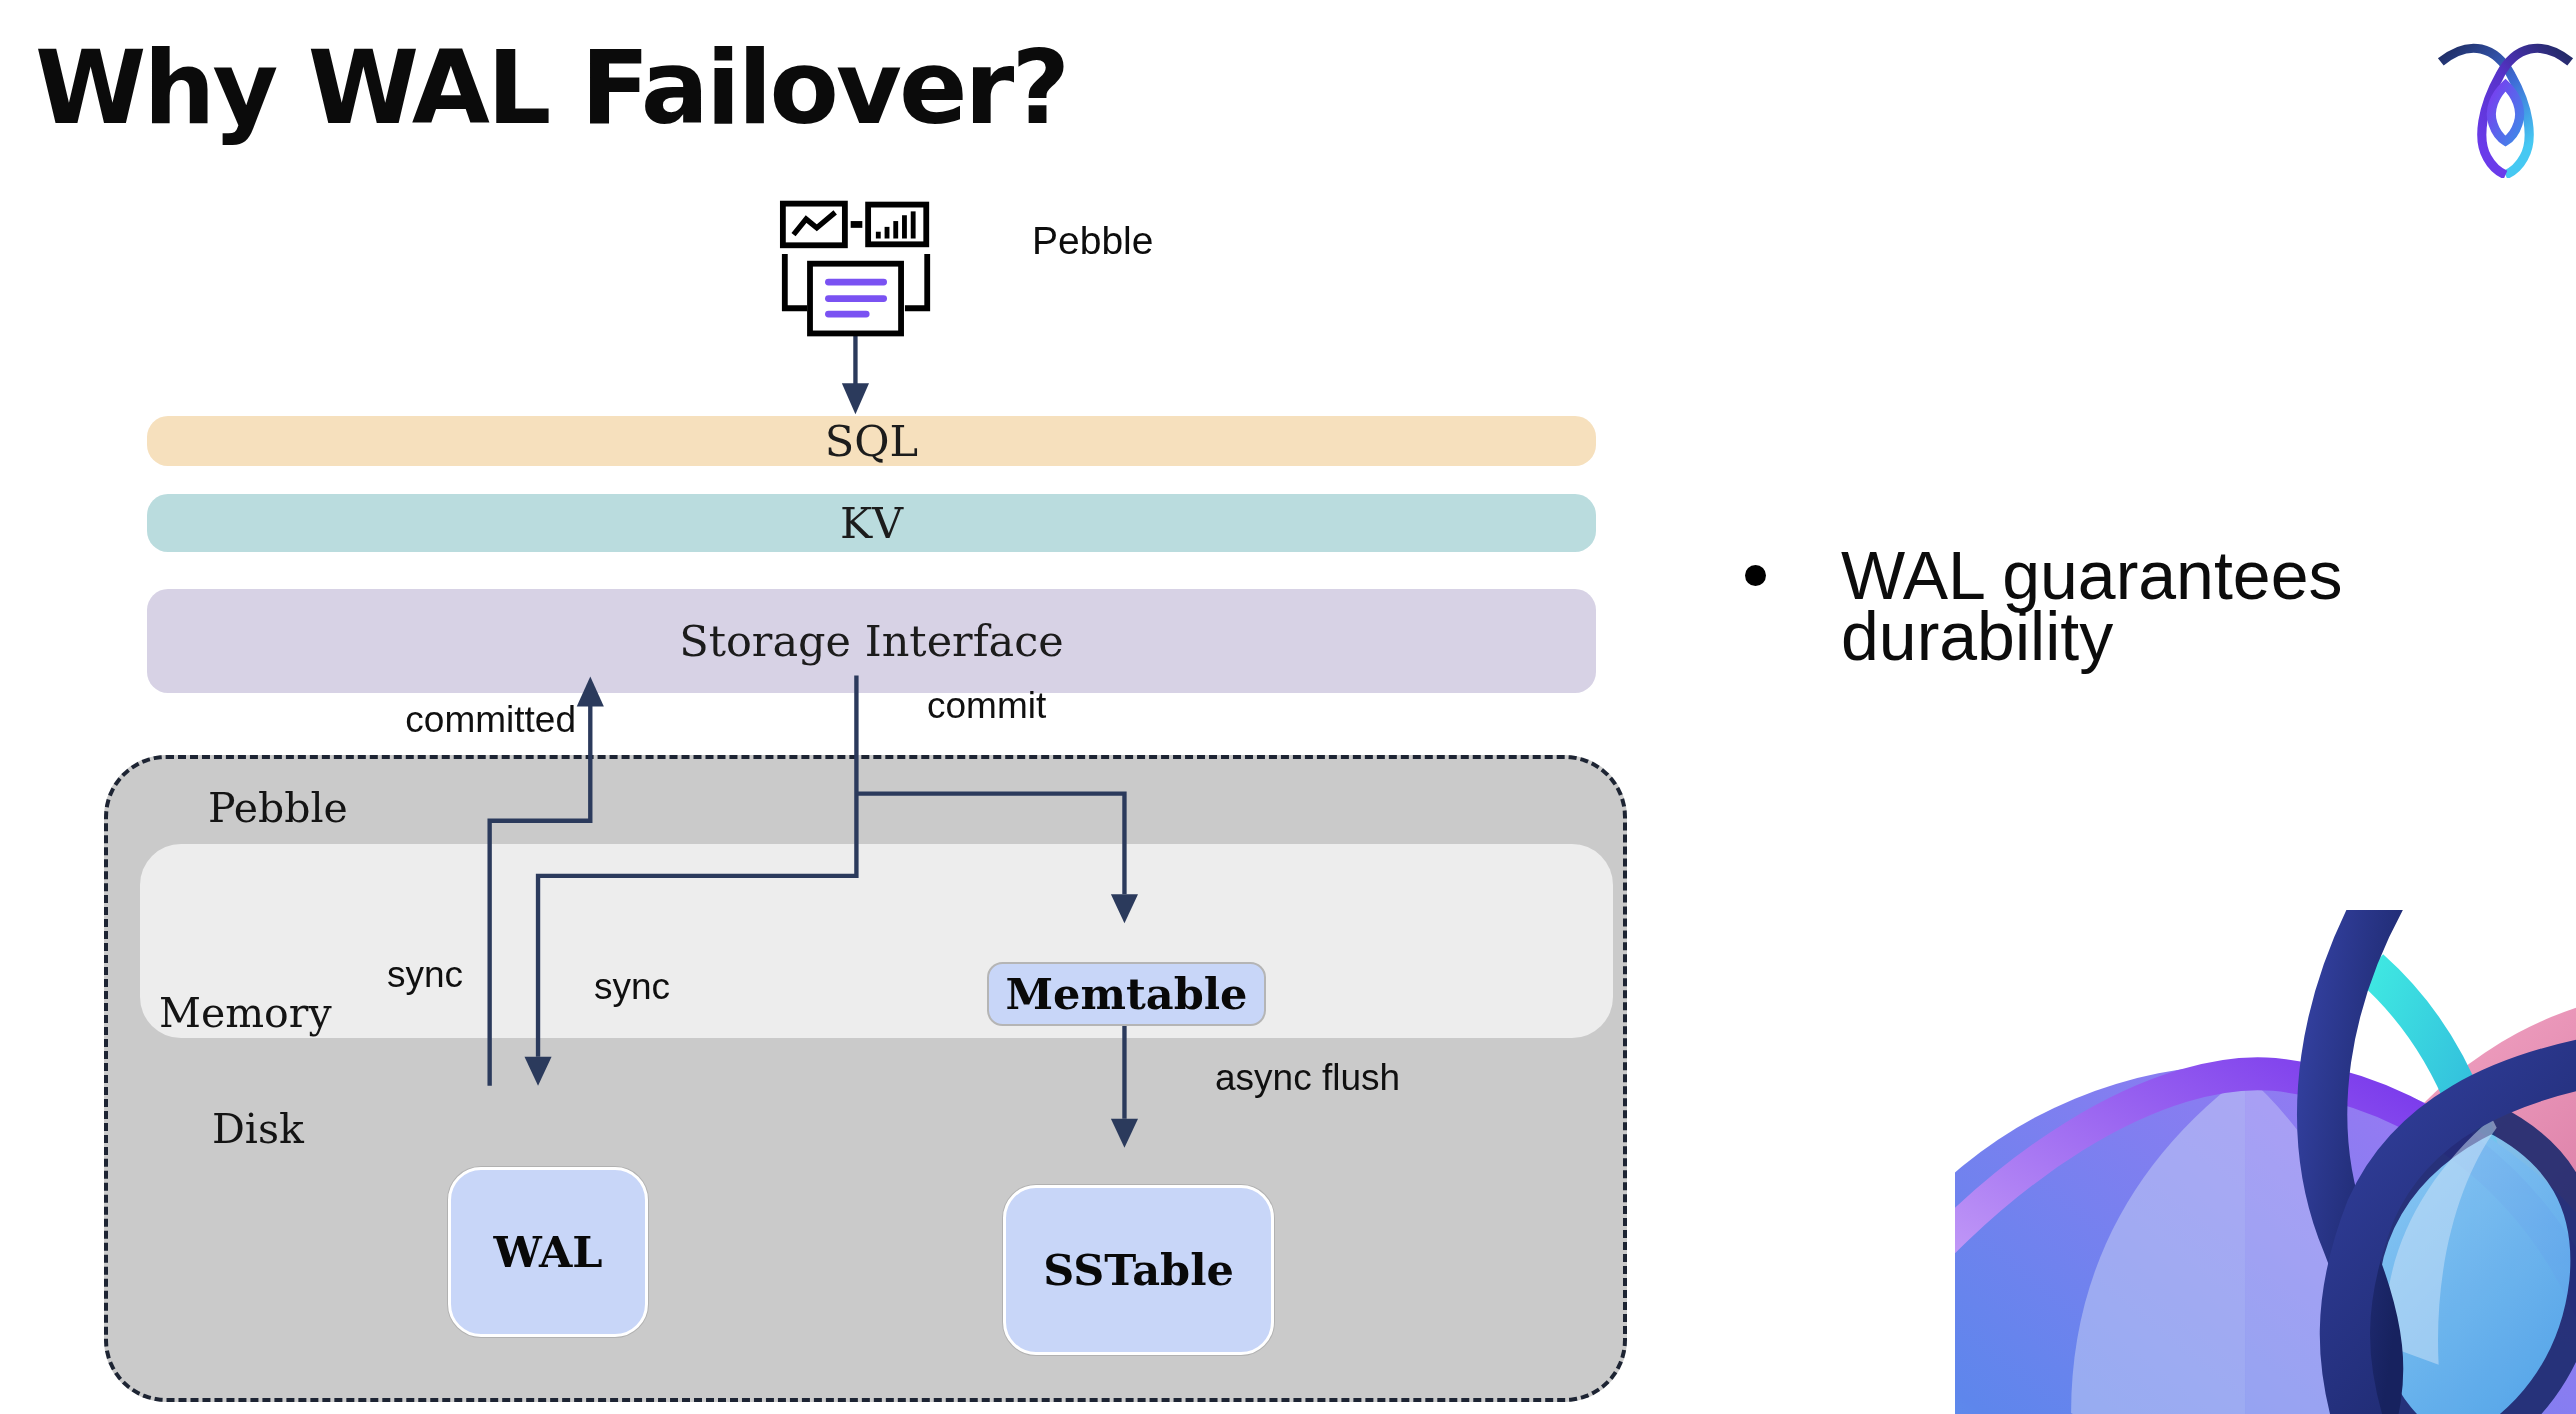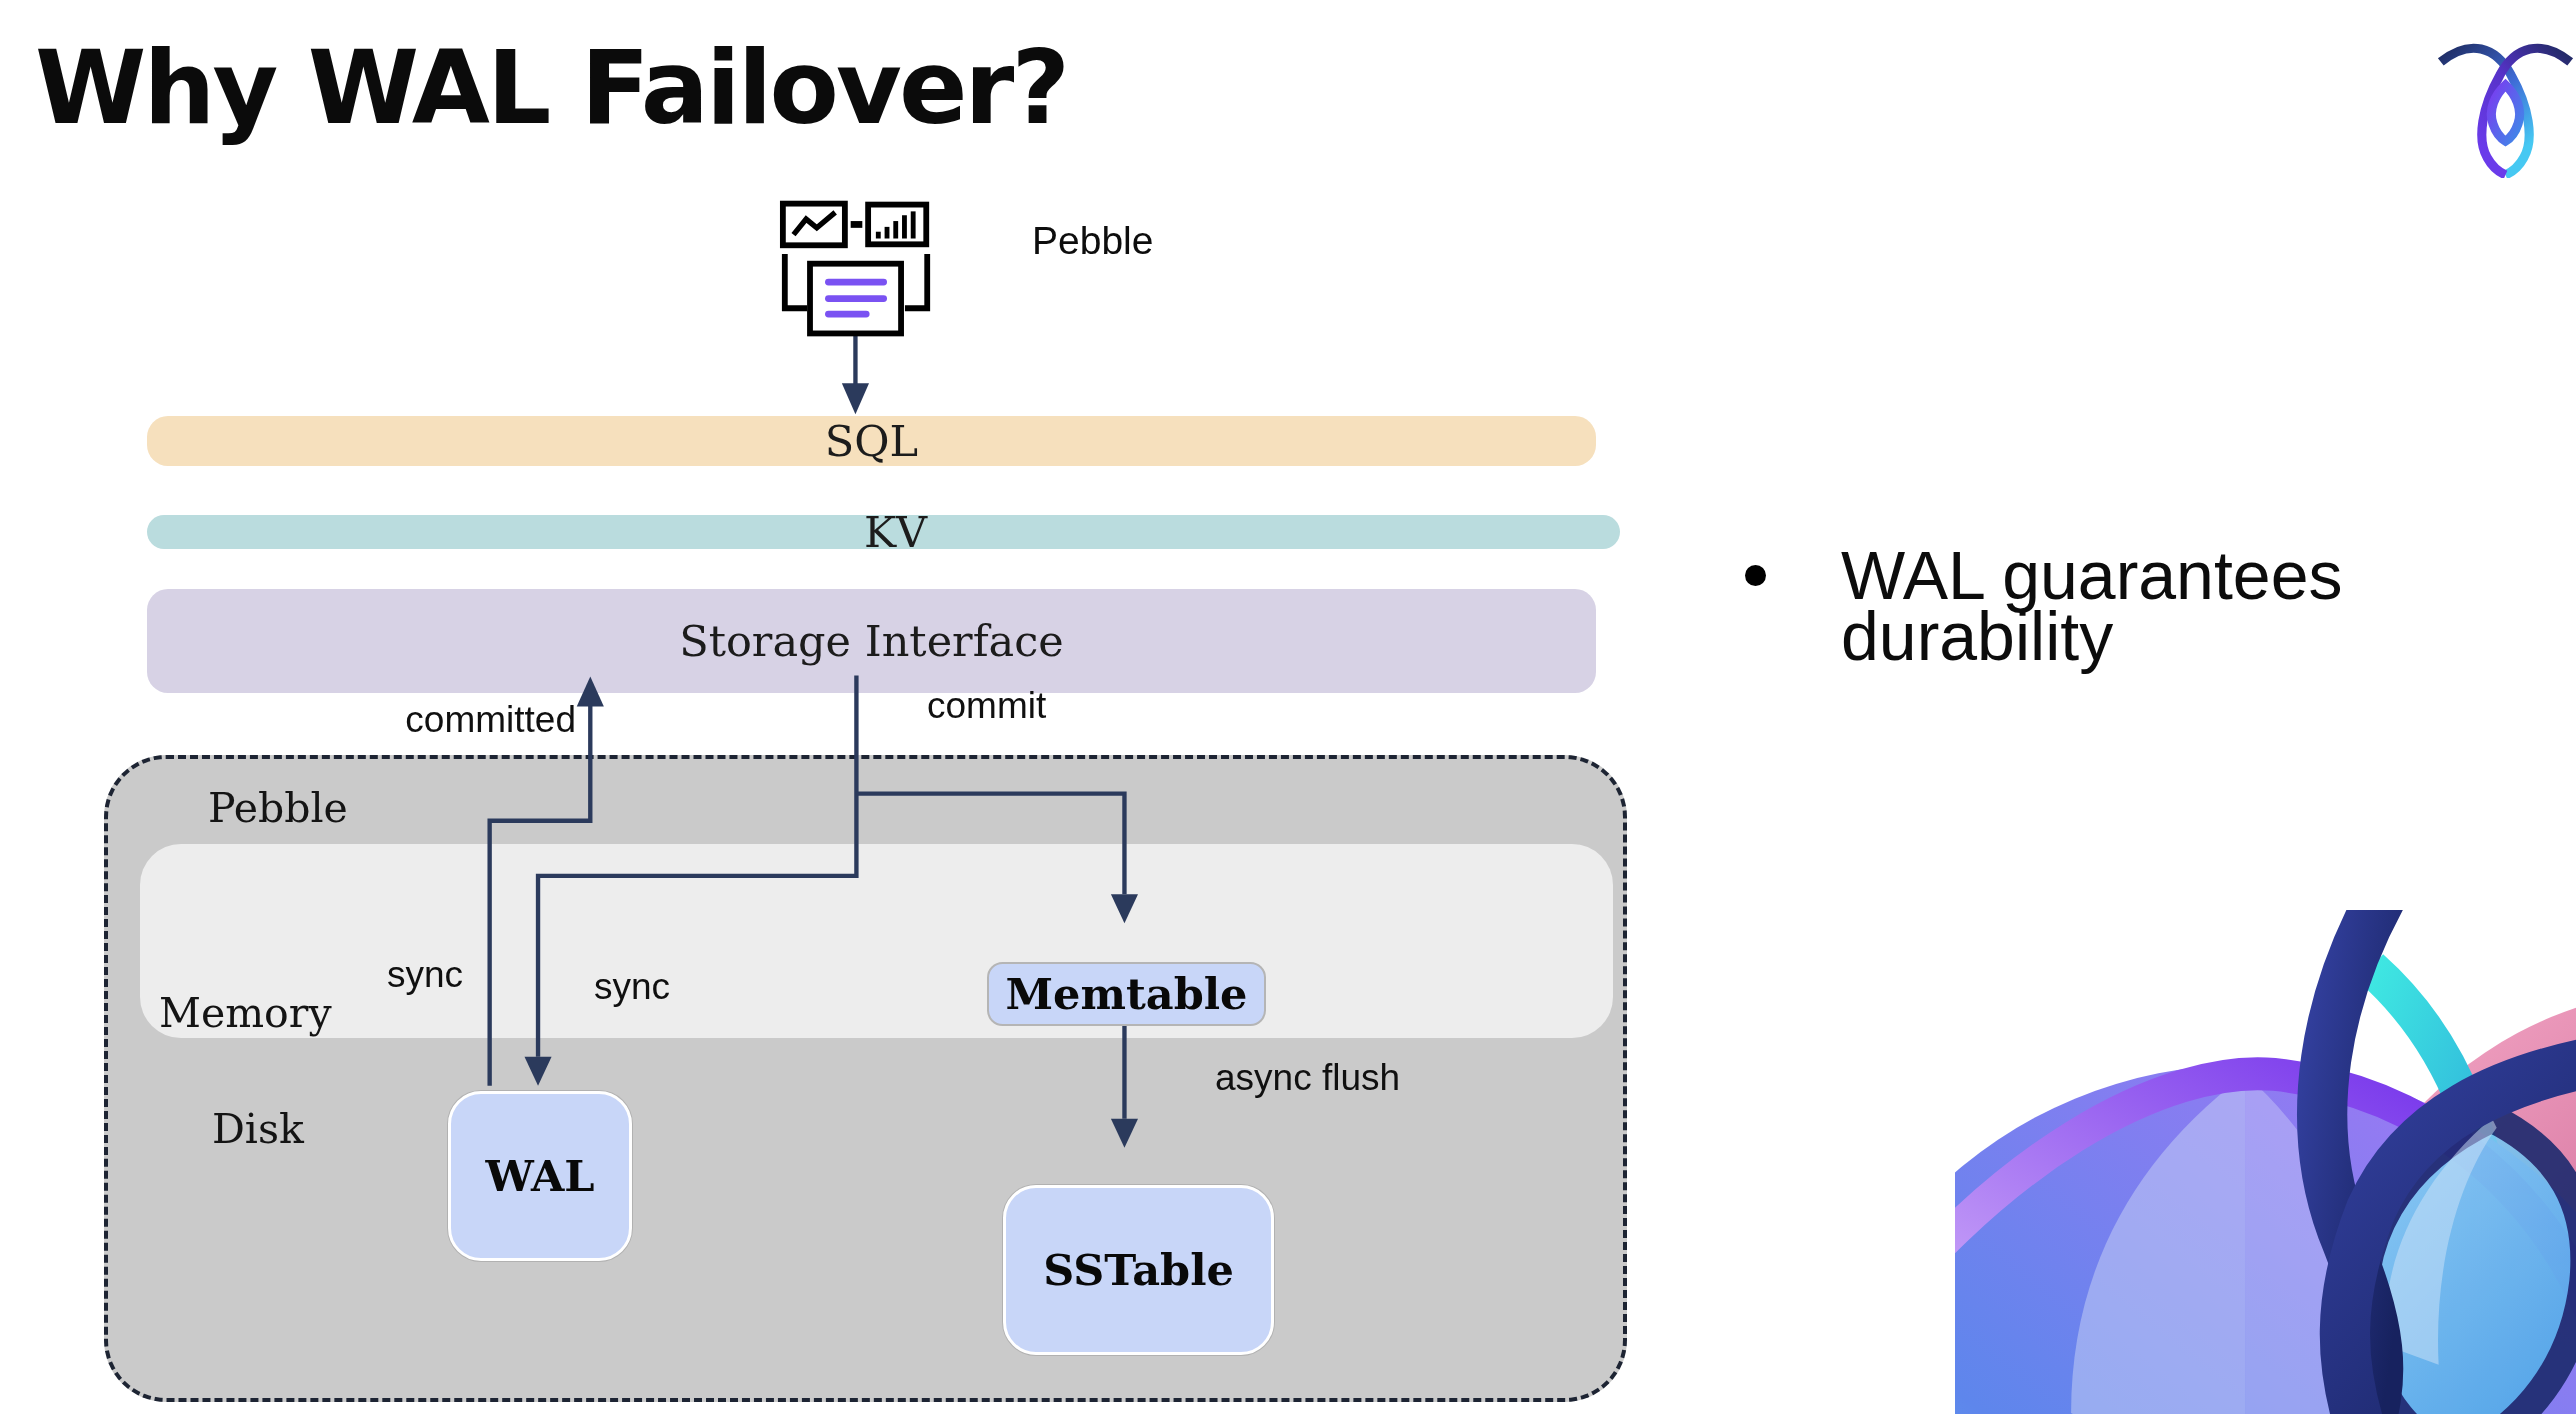--- a/index.html
+++ b/index.html
@@ -6,37 +6,37 @@
   #stage{position:relative;width:2576px;height:1415px;overflow:hidden;background:#fff;
          font-family:"Liberation Sans",sans-serif;color:#111;}
 
   .title{position:absolute;left:35px;top:29px;font-family:"DejaVu Sans",sans-serif;
          font-weight:700;font-size:101px;letter-spacing:-2.9px;color:#0b0b0b;}
 
   
   .bar{position:absolute;left:147px;width:1449px;display:flex;align-items:center;justify-content:center;
        font-family:"DejaVu Serif",serif;font-size:43px;color:#1c1c1c;border-radius:21px;}
   #bar-sql{top:416px;height:50px;background:#F6E0BD;}
-  #bar-kv{top:515px;height:34px;background:#BADCDE;padding-left:24px;}
+  #bar-kv{top:494px;height:58px;background:#BADCDE;}
   #bar-storage{top:589px;height:104px;background:#D7D2E5;}
 
   
   .pebble{position:absolute;left:104px;top:755px;width:1523px;height:647px;background:#CACACA;
           border:4.8px dashed #1d2433;border-radius:62px;box-sizing:border-box;}
   .memory{position:absolute;left:140px;top:844px;width:1473px;height:194px;background:#EDEDED;border-radius:41px;}
 
   .slabel{position:absolute;font-family:"DejaVu Serif",serif;font-size:41px;color:#141414;}
   #lbl-pebble{left:208px;top:784px;}
   #lbl-memory{left:159px;top:989px;}
   #lbl-disk{left:212px;top:1105px;}
 
   
   .node{position:absolute;background:#C8D6F8;display:flex;align-items:center;justify-content:center;
         font-family:"DejaVu Serif",serif;font-weight:700;font-size:43px;color:#090909;box-sizing:border-box;margin-top:35px;}
-  #node-wal{left:448px;top:1056px;width:184px;height:170px;border:3.9px solid #fff;border-radius:33px;
+  #node-wal{left:448px;top:1132px;width:200px;height:170px;border:3.9px solid #fff;border-radius:33px;
             box-shadow:0 0 0 1px rgba(0,0,0,.12);}
   #node-memtable{left:987px;top:927px;width:279px;height:64px;border:2.9px solid #b5b5b5;border-radius:15.5px;}
   #node-sstable{left:1003px;top:1150px;width:271px;height:170px;border:3.9px solid #fff;border-radius:33px;
             box-shadow:0 0 0 1px rgba(0,0,0,.12);}
 
   
   .elabel{position:absolute;font-size:37px;color:#101010;}
   #lbl-committed{left:319px;top:699px;width:257px;text-align:right;}
   #lbl-commit{left:927px;top:685px;}
   #lbl-sync1{left:387px;top:954px;}

